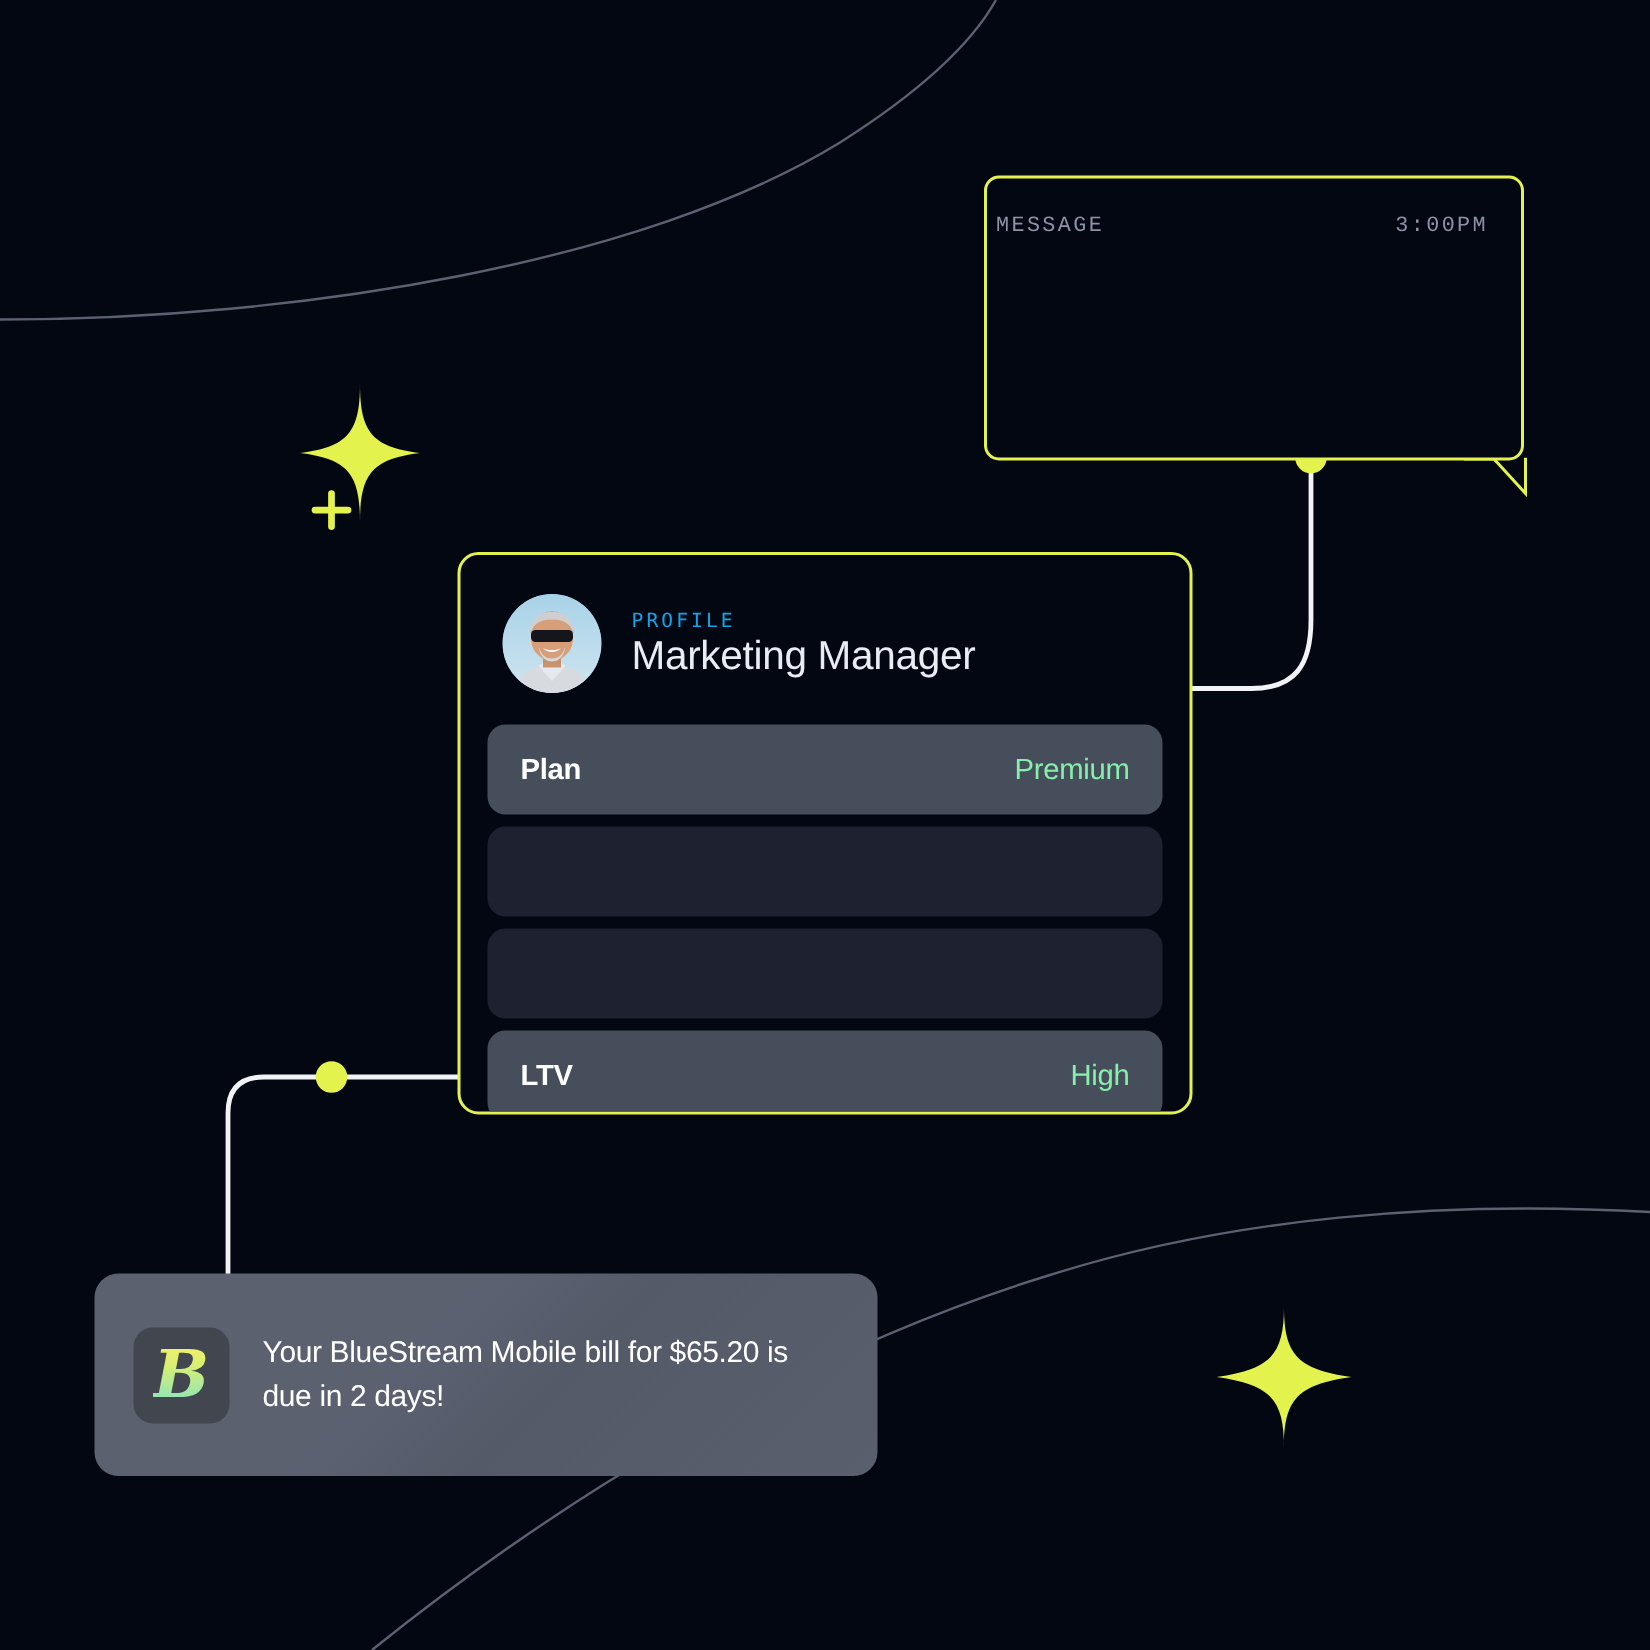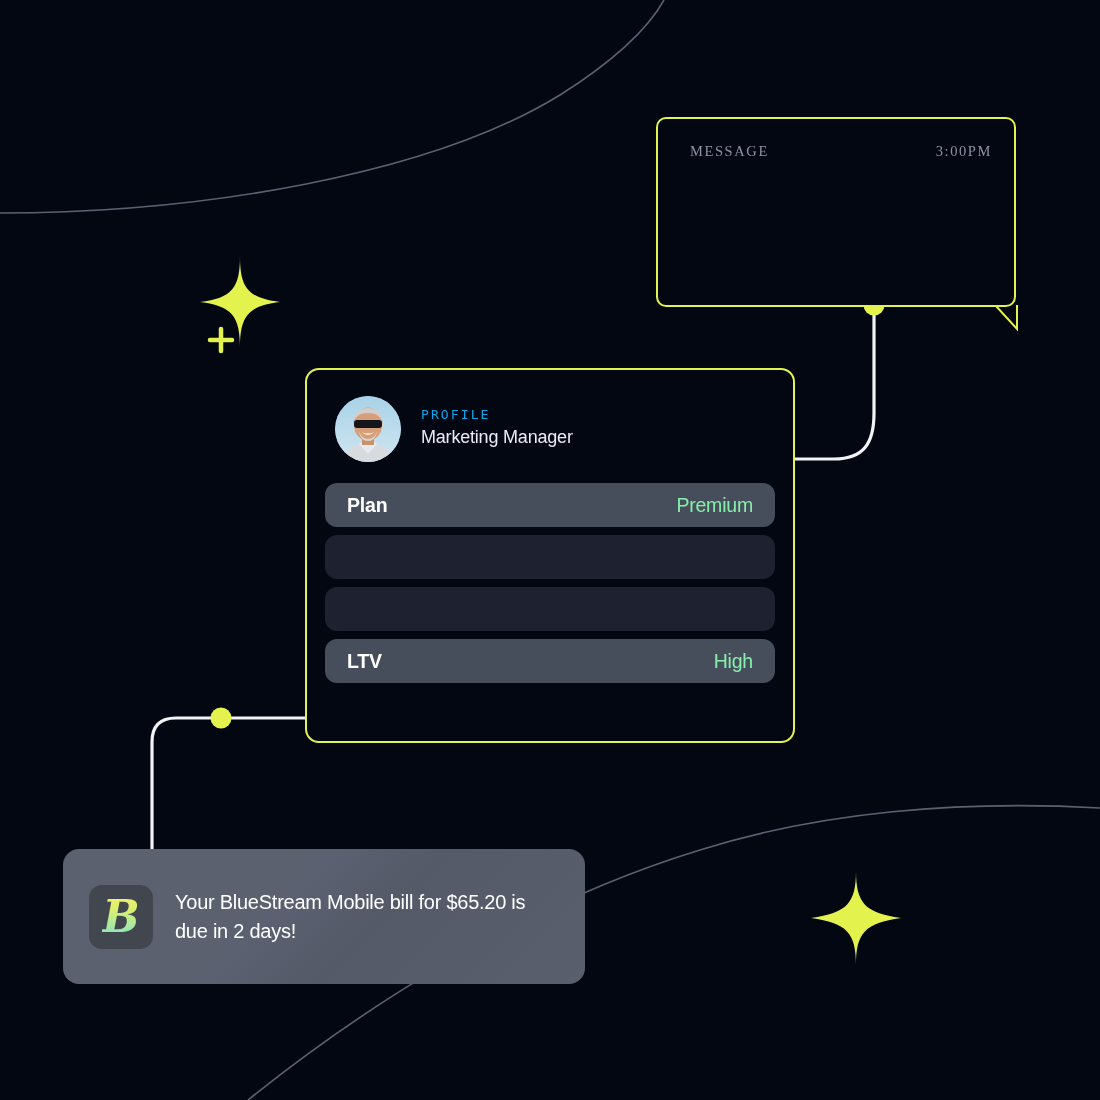--- a/index.html
+++ b/index.html
@@ -47,22 +47,22 @@
     z-index:5;
   }
   #message-tail {
     position:absolute;
     left:976px; top:305px;
     width:44px; height:36px;
     z-index:4;
   }
   .msg-meta {
     display:flex; justify-content:space-between; align-items:flex-end;
-    padding:24px 22px 0 32px;
-    font-family:Liberation Serif, serif;
+    padding:24px 22px 0 6px;
+    font-family:Liberation Mono, monospace;
     font-size:14.5px;
     letter-spacing:1.6px;
     color:#8b93a5;
   }
   .msg-body {
     padding:12px 20px 0 22px;
     font-size:21.5px;
     line-height:28px;
     color:#f2f4f8;
     letter-spacing:-0.2px;
@@ -100,28 +100,28 @@
     color:#0ea5e9;
     margin-bottom:2px;
   }
   .profile-name {
     font-size:23px; font-weight:bold;
     color:#ffffff;
     letter-spacing:-0.3px;
     line-height:28px;
   }
   .profile-role {
-    font-size:18px;
+    font-size:27px;
     color:#e9ecf2;
     letter-spacing:-0.2px;
     line-height:27px;
   }
   .rows { padding:21px 18px 0 18px; }
   .row {
-    height:44px;
+    height:60px;
     border-radius:12px;
     margin-bottom:8px;
     display:flex; align-items:center;
     justify-content:space-between;
     padding:0 22px;
   }
   .row.filled { background:#474e5b; }
   .row.empty  { background:#1e2230; }
   .row-key {
     font-size:19.5px; font-weight:bold; color:#ffffff;

